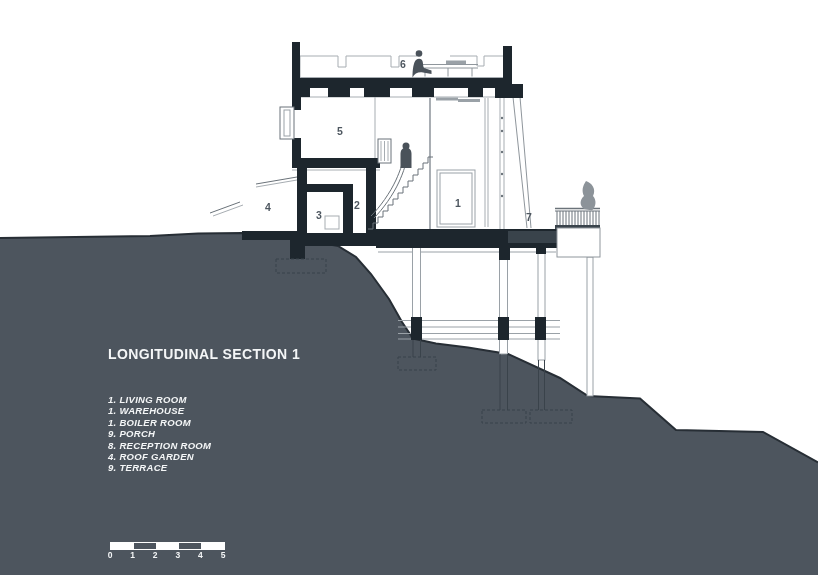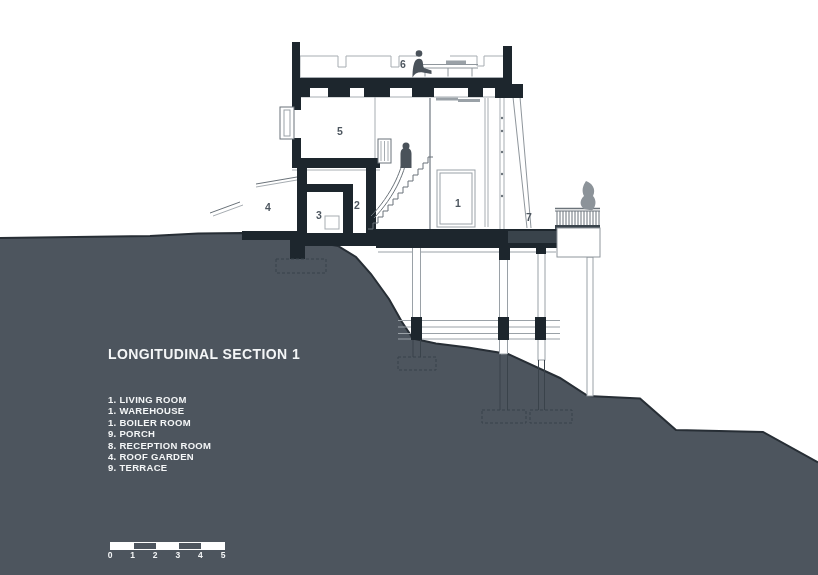--- a/index.html
+++ b/index.html
@@ -7,21 +7,21 @@
     position:relative;width:818px;height:575px;background:#ffffff;overflow:hidden;
     font-family:"Liberation Sans", sans-serif;
   }
   .drawing{position:absolute;left:0;top:0;}
   .title{
     position:absolute;left:108px;top:346px;color:#f4f6f7;
     font-size:14px;font-weight:700;letter-spacing:.4px;white-space:nowrap;
   }
   .legend{position:absolute;left:108px;top:394px;color:#f4f6f7;}
   .legend-item{
-    font-size:9.5px;font-weight:700;letter-spacing:.3px;line-height:11.4px;white-space:nowrap;
+    font-size:9.5px;font-weight:700;letter-spacing:.3px;line-height:11.4px;white-space:nowrap;font-style:italic;
   }
   .room-label{
     position:absolute;transform:translate(-50%,-50%);
     color:#4e5760;font-size:10.5px;font-weight:600;
   }
   .scalebar{
     position:absolute;left:110px;top:542px;width:113px;height:6px;
     border:1px solid #ffffff;display:flex;
   }
   .scalebar .seg{flex:1 1 0;}

